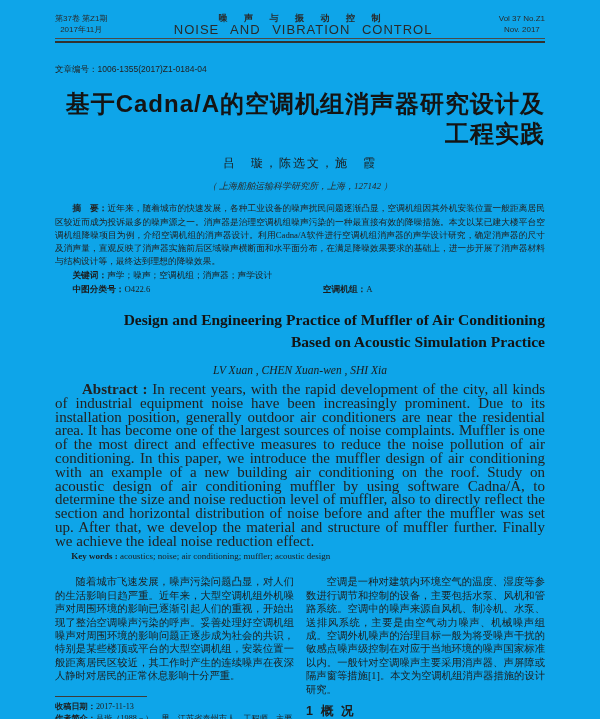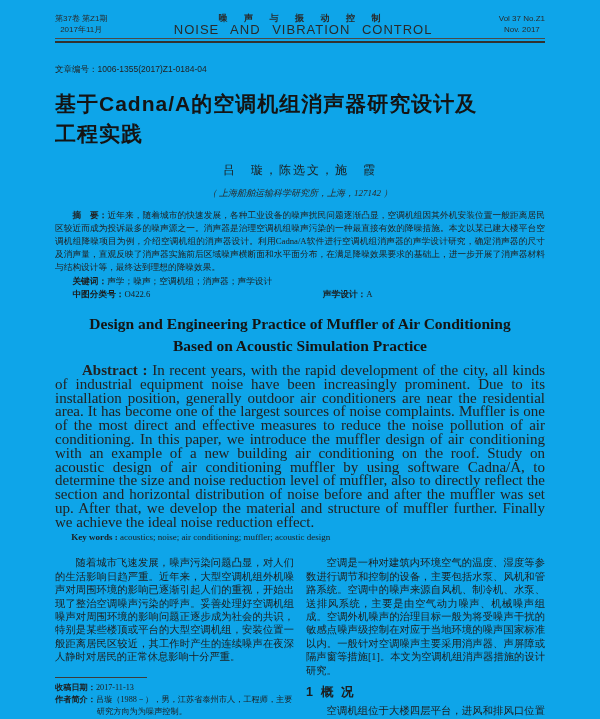--- a/index.html
+++ b/index.html
@@ -19,34 +19,34 @@
              font-size: 8px; line-height: 11px; color: #2a2a2a;
              font-family: "Liberation Sans", "DejaVu Sans", sans-serif; }
   .jheader .col { text-align: center; }
   .jheader .cn-title { letter-spacing: 7px; font-size: 9px; font-weight: bold; }
   .jheader .en-title { word-spacing: 7px; letter-spacing: 1px; font-size: 13px; }
   .rule-thin  { border: none; border-top: 1px solid #4a4a48; margin-top: 3px; }
   .rule-heavy { border: none; border-top: 2.5px solid #323230; margin-top: 2px; }
   
   .article-no { margin-top: 21px; font-size: 8.5px;
                 font-family: "Liberation Sans", "DejaVu Sans", sans-serif; color:#222; }
-  .title-cn { margin-top: 13px; text-align: left; font-size: 21px; font-weight: bold;
+  .title-cn { margin-top: 13px; text-align: right; font-size: 24px; font-weight: bold;
               line-height: 30px; letter-spacing: 1px; color: #141414;
               font-family: "Liberation Sans", "DejaVu Sans", sans-serif; }
-  .authors-cn { margin-top: 13px; text-align: center; font-size: 12px; letter-spacing: 2px; }
+  .authors-cn { margin-top: 6px; text-align: center; font-size: 12px; letter-spacing: 2px; }
   .affil-cn { margin-top: 8px; text-align: center; font-size: 9px; font-style: italic; color:#2b2b2b; }
   .abstract-cn { margin-top: 9px; font-size: 8.7px; line-height: 13px; text-align: justify;
                  text-indent: 2em; color: #222; }
   .abstract-cn b, .kw b, .meta-row b, .footnote b {
-        font-family: Liberation Sans, sans-serif; }
+        font-family: Liberation Mono, monospace; }
   .kw { margin-top: 1px; font-size: 8.7px; line-height: 13px; text-indent: 2em; }
   .meta-row { display: flex; font-size: 8.7px; line-height: 13px; padding-left: 2em; }
   .meta-row .cell-l { flex: 0 0 53%; }
   
-  .title-en { margin-top: 12px; text-align: center; font-size: 15.5px; font-weight: bold;
+  .title-en { margin-top: 12px; text-align: right; font-size: 15.5px; font-weight: bold;
               line-height: 22px; color: #141414; }
   .authors-en { margin-top: 11px; text-align: center; font-size: 11.5px; font-style: italic; }
   .affil-en { margin-top: 9px; text-align: center; font-size: 9.5px; }
   .abstract-en { margin-top: 7px; font-size: 15px; line-height: 13.8px; text-align: justify;
                  text-indent: 1.8em; color: #222; }
   .kw-en { margin-top: 1px; font-size: 9px; line-height: 13.8px; text-indent: 1.8em; }
   
   .columns { display: flex; gap: 12px; margin-top: 12px; }
   .colm { flex: 1 1 0; font-size: 10.3px; line-height: 13.4px; text-align: justify; color:#1d1d1d; }
   .colm p.body-para { text-indent: 2em; }
@@ -90,28 +90,29 @@
 
   <div class="authors-cn">吕　璇，陈选文，施　霞</div>
   <div class="affil-cn">（ 上海船舶运输科学研究所，上海，127142 ）</div>
 
   <p class="abstract-cn"><b>摘　要：</b><span>近年来，随着城市的快速发展，各种工业设备的噪声扰民问题逐渐凸显，空调机组因其外机安装位置一般距离居民区较近而成为投诉最多的噪声源之一。消声器是治理空调机组噪声污染的一种最直接有效的降噪措施。本文以某已建大楼平台空调机组降噪项目为例，介绍空调机组的消声器设计。利用Cadna/A软件进行空调机组消声器的声学设计研究，确定消声器的尺寸及消声量，直观反映了消声器实施前后区域噪声横断面和水平面分布，在满足降噪效果要求的基础上，进一步开展了消声器材料与结构设计等，最终达到理想的降噪效果。</span></p>
 
   <p class="kw"><b>关键词：</b><span>声学；噪声；空调机组；消声器；声学设计</span></p>
 
   <div class="meta-row">
     <div class="cell-l"><b>中图分类号：</b><span>O422.6</span></div>
-    <div><b>声学设计：</b><span>A</span></div>
+    <div><b>空调机组：</b><span>A</span></div>
   </div>
 
   <div class="title-en">
     <div>Design and Engineering Practice of Muffler of Air Conditioning</div>
     <div>Based on Acoustic Simulation Practice</div>
   </div>
 
+  <div class="authors-en">LV Xuan ,  CHEN Xuan-wen ,  SHI Xia</div>
 
   <p class="abstract-en"><b>Abstract : </b><span>In recent years, with the rapid development of the city, all kinds of industrial equipment noise have been increasingly prominent. Due to its installation position, generally outdoor air conditioners are near the residential area. It has become one of the largest sources of noise complaints. Muffler is one of the most direct and effective measures to reduce the noise pollution of air conditioning. In this paper, we introduce the muffler design of air conditioning with an example of a new building air conditioning on the roof. Study on acoustic design of air conditioning muffler by using software Cadna/A, to determine the size and noise reduction level of muffler, also to directly reflect the section and horizontal distribution of noise before and after the muffler was set up. After that, we develop the material and structure of muffler further. Finally we achieve the ideal noise reduction effect.</span></p>
 
   <p class="kw-en"><b>Key words : </b><span>acoustics; noise; air conditioning; muffler; acoustic design</span></p>
 
   <div class="columns">
 
     <div class="colm">
       <p class="body-para">随着城市飞速发展，噪声污染问题凸显，对人们的生活影响日趋严重。近年来，大型空调机组外机噪声对周围环境的影响已逐渐引起人们的重视，开始出现了整治空调噪声污染的呼声。妥善处理好空调机组噪声对周围环境的影响问题正逐步成为社会的共识，特别是某些楼顶或平台的大型空调机组，安装位置一般距离居民区较近，其工作时产生的连续噪声在夜深人静时对居民的正常休息影响十分严重。</p>
       <div class="footnote">

